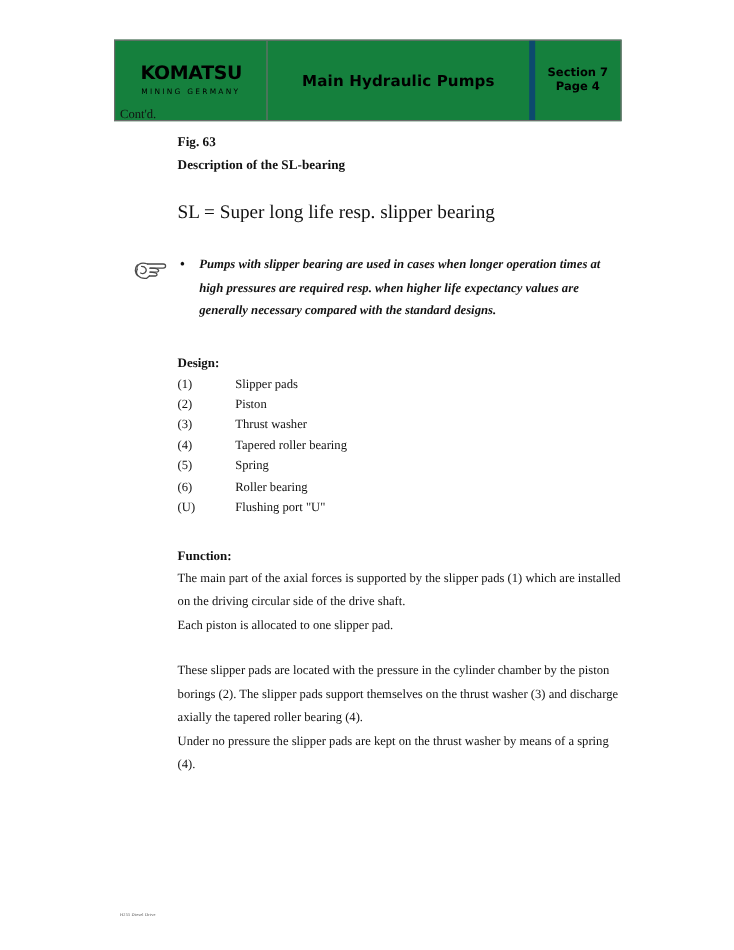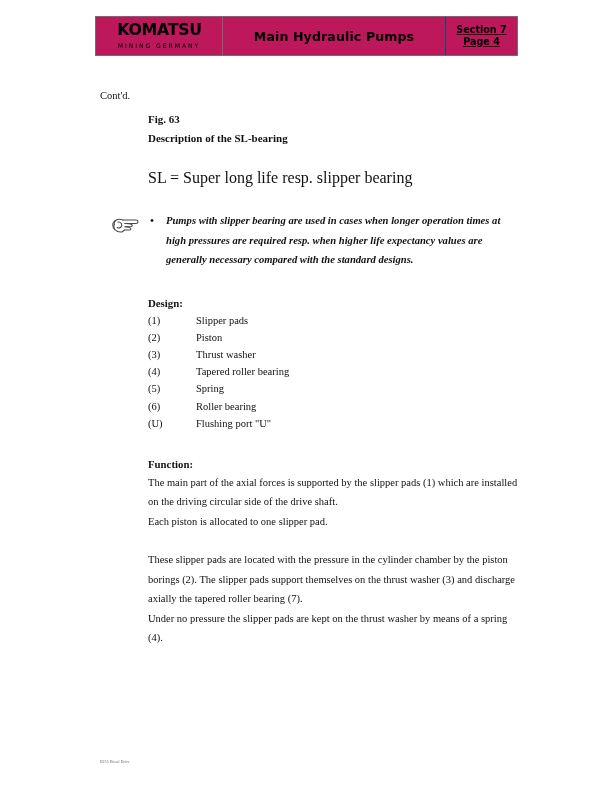--- a/index.html
+++ b/index.html
@@ -23,50 +23,49 @@
     top: 0;
     width: 612px;
     height: 792px;
     background: #ffffff;
   }
 
   
   .header-table {
     position: absolute;
     left: 95px;
-    top: 16px;
+    top: 33px;
     width: 423px;
-    height: 40px;
+    height: 68px;
     border: 1px solid #6e6e6e;
     box-sizing: border-box;
     display: flex;
-    background: #be185d;
+    background: #15803d;
   }
   .hdr-cell {
     display: flex;
     align-items: center;
     justify-content: center;
     box-sizing: border-box;
   }
   .hdr-logo-cell {
     width: 127px;
     border-right: 1px solid #6e6e6e;
     flex: 0 0 127px;
     flex-direction: column;
   }
   .hdr-title-cell {
     flex: 1 1 auto;
-    border-right: 1px solid #0c4a6e;
+    border-right: 5px solid #0c4a6e;
   }
   .hdr-page-cell {
     width: 71px;
     flex: 0 0 71px;
     flex-direction: column;
     line-height: 1.25;
-    text-decoration: underline;
   }
 
   .logo-wordmark {
     font-family: "DejaVu Sans", "Liberation Sans", sans-serif;
     font-weight: bold;
     font-size: 15.5px;
     letter-spacing: -0.3px;
     color: #000000;
     transform: scaleX(1.02);
     line-height: 1;
@@ -298,21 +297,21 @@
           <span class="design-val">Flushing port "U"</span>
         </li>
       </ul>
     </div>
 
     <div class="function-block">
       <div class="section-head">Function:</div>
 
       <div class="para">The main part of the axial forces is supported by the slipper pads (1) which are installed on the driving circular side of the drive shaft.</div>
       <div class="para">Each piston is allocated to one slipper pad.</div>
-      <div class="para gap">These slipper pads are located with the pressure in the cylinder chamber by the piston borings (2). The slipper pads support themselves on the thrust washer (3) and discharge axially the tapered roller bearing (7).</div>
+      <div class="para gap">These slipper pads are located with the pressure in the cylinder chamber by the piston borings (2). The slipper pads support themselves on the thrust washer (3) and discharge axially the tapered roller bearing (4).</div>
       <div class="para">Under no pressure the slipper pads are kept on the thrust washer by means of a spring (4).</div>
     </div>
 
   </div>
 
   <div class="footer">H255 Diesel Drive</div>
 
 </div>
 
 </body></html>

